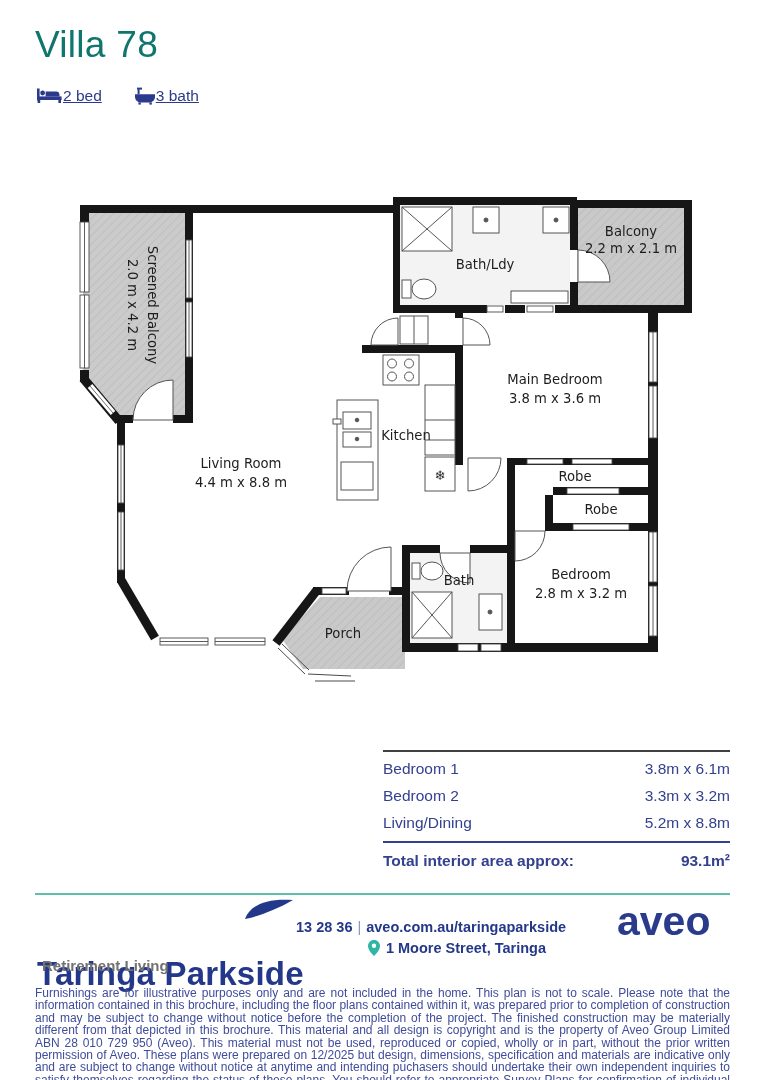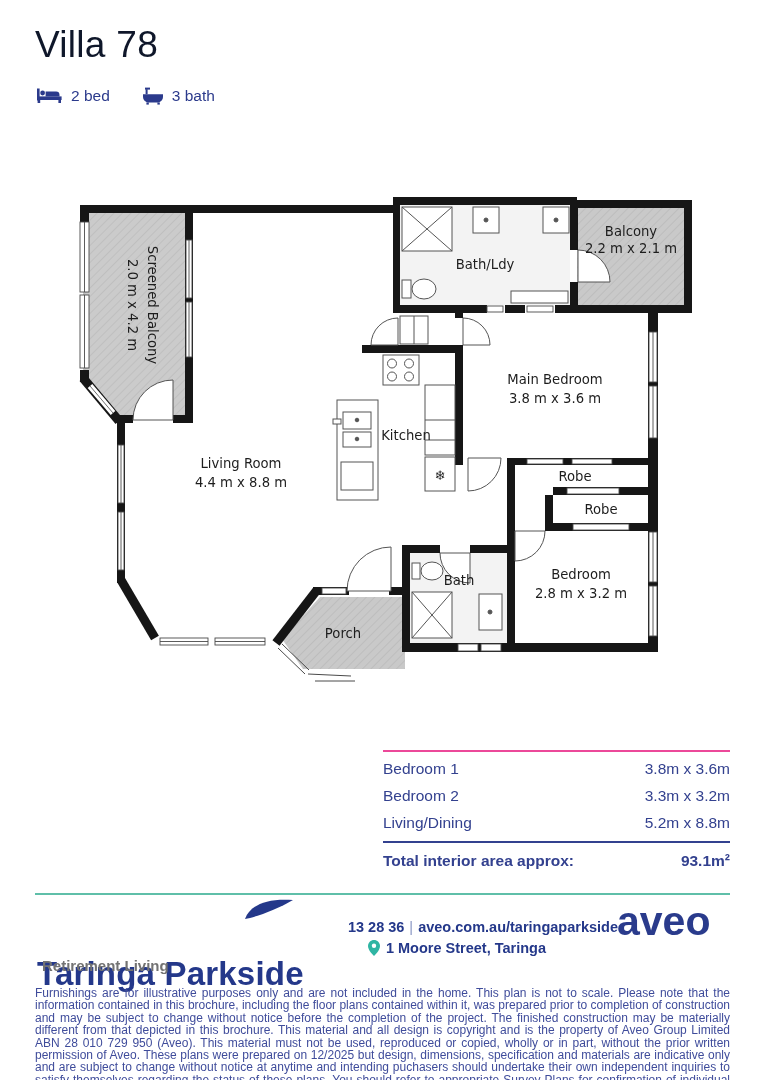--- a/index.html
+++ b/index.html
@@ -3,40 +3,40 @@
 <meta charset="utf-8">
 <style>
   html,body{margin:0;padding:0;}
   body{
     width:764px;height:1080px;position:relative;background:#ffffff;
     font-family:"Liberation Sans",sans-serif;overflow:hidden;
   }
   .abs{position:absolute;}
 
   
-  .title{left:35px;top:24px;font-size:37px;font-weight:500;color:#0f172a;letter-spacing:.3px;}
+  .title{left:35px;top:24px;font-size:37px;font-weight:500;color:#0f766e;letter-spacing:.3px;}
   .specs{left:36px;top:86px;display:flex;align-items:center;gap:10px;color:#2b3a8c;font-size:15.5px;font-weight:500;}
-  .spec-item{display:flex;align-items:center;gap:8px;margin-right:22px;}
+  .spec-item{display:flex;align-items:center;gap:0;margin-right:22px;text-decoration:underline;}
 
   
   .plan{left:75px;top:192px;}
   .plan text{font-family:"DejaVu Sans",sans-serif;fill:#1d1d1d;font-size:13.2px;}
 
   
-  .dim-table{left:383px;top:750px;width:347px;border-top:2px solid #ec4899;color:#33418f;}
+  .dim-table{left:383px;top:750px;width:347px;border-top:2px solid #404040;color:#33418f;}
   .dim-row{display:flex;justify-content:space-between;padding:4.5px 0;font-size:15.5px;}
   .dim-rows{padding-top:3px;}
   .dim-total{border-top:2px solid #33418f;margin-top:5px;padding:9px 0 0 0;display:flex;justify-content:space-between;font-size:15.5px;font-weight:bold;gap:46px;}
 
   
   .footer-divider{left:35px;top:893px;width:695px;height:2px;background:#5fbfa9;}
   .brand-name{left:37px;top:955px;font-size:33px;font-weight:600;color:#24388a;letter-spacing:.2px;}
   .brand-tagline{left:42px;top:957px;font-size:15px;font-weight:600;color:#737373;}
   .leaf{left:243px;top:897px;}
-  .contact{left:296px;top:917px;width:322px;text-align:right;color:#24388a;font-weight:bold;font-size:14.5px;line-height:20px;}
+  .contact{left:296px;top:917px;width:322px;text-align:left;color:#24388a;font-weight:bold;font-size:14.5px;line-height:20px;}
   .contact .divider{color:#8a97c4;padding:0 5px;font-weight:normal;}
   .contact-line2{display:flex;align-items:center;justify-content:center;gap:6px;margin-top:1px;}
   .aveo-logo{left:617px;top:901px;font-size:41px;font-weight:bold;color:#2a3b8c;letter-spacing:0px;line-height:1;}
 
   .disclaimer{left:35px;top:987px;width:695px;font-size:12px;line-height:12.4px;color:#3f4c9b;text-align:justify;}
 </style>
 </head>
 <body>
 
 <div class="abs title">Villa 78</div>
@@ -251,21 +251,21 @@
     <text x="166" y="276" text-anchor="middle">Living Room</text>
     <text x="166" y="295" text-anchor="middle">4.4 m x 8.8 m</text>
     <text x="268" y="446" text-anchor="middle">Porch</text>
   </g>
 </svg>
 
 <div class="abs dim-table">
   <div class="dim-rows">
     <div class="dim-row">
       <span>Bedroom 1</span>
-      <span>3.8m x 3.6m</span>
+      <span>3.8m x 6.1m</span>
     </div>
     <div class="dim-row">
       <span>Bedroom 2</span>
       <span>3.3m x 3.2m</span>
     </div>
     <div class="dim-row">
       <span>Living/Dining</span>
       <span>5.2m x 8.8m</span>
     </div>
   </div>

